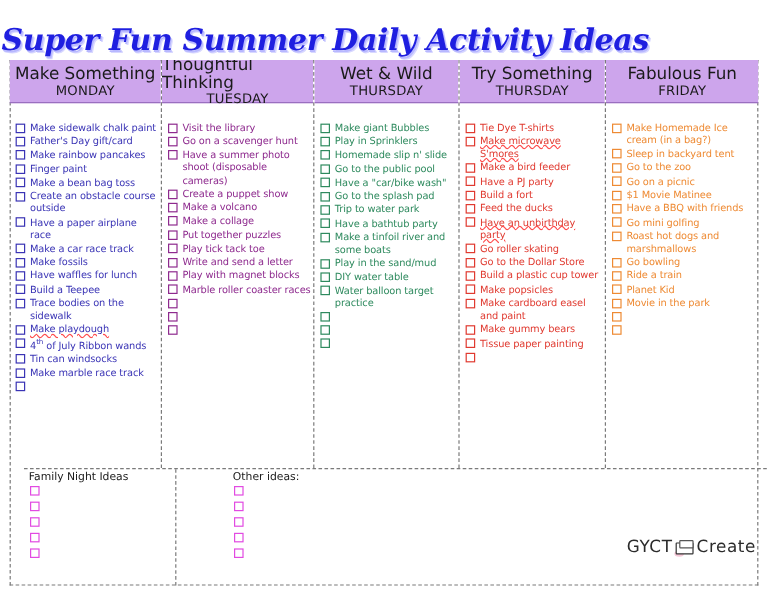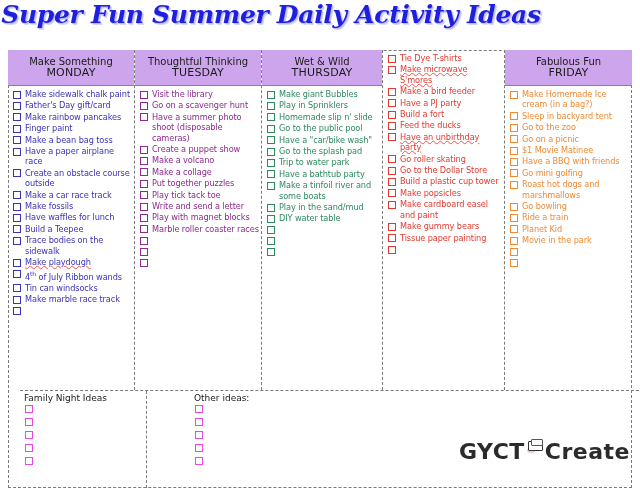--- a/index.html
+++ b/index.html
@@ -13,21 +13,21 @@
     overflow: hidden;
     font-family: "Liberation Sans", sans-serif;
     position: relative;
   }
 
   
   .title-wrap {
     width: 542px;
     height: 48px;
     display: flex;
-    align-items: flex-start;
+    align-items: flex-end;
     justify-content: center;
   }
   .title {
     font-family: "DejaVu Serif", serif;
     font-weight: bold;
     font-style: italic;
     font-size: 25px;
     letter-spacing: -0.3px;
     color: #1f1fe0;
     text-shadow: 1px 1px 0 #b8b8ff, 2px 2px 0 #d8d8ff;
@@ -71,32 +71,32 @@
     border-bottom: 1px solid #9a6fc0;
     display: flex;
     flex-direction: column;
     align-items: center;
     justify-content: center;
     line-height: 1.08;
     padding-top: 1px;
   }
   .col-head .l1 {
     font-family: "DejaVu Sans", sans-serif;
-    font-size: 10px;
+    font-size: 14px;
     color: #1a1a1a;
   }
   .col-head .l2 {
     font-family: "DejaVu Sans", sans-serif;
     font-size: 11px;
     color: #1a1a1a;
     letter-spacing: 0.2px;
   }
 
   .col-body {
-    padding: 3px 2px 0 4px;
+    padding: 15px 2px 0 4px;
   }
 
   ul.items {
     list-style: none;
     margin: 0;
     padding: 0;
   }
   ul.items li {
     display: flex;
     align-items: flex-start;
@@ -162,26 +162,25 @@
     margin-bottom: 5px;
     box-sizing: content-box;
   }
 
   
   .logo {
     position: absolute;
     right: 14px;
     bottom: 24px;
     display: flex;
-    align-items: flex-start;
+    align-items: center;
     font-family: "DejaVu Sans", sans-serif;
-    font-size: 22px;
+    font-size: 14px;
     color: #2b2b2b;
     letter-spacing: 0.5px;
-    font-weight: bold;
   }
   .logo .mark {
     display: inline-block;
     width: 16px;
     height: 13px;
     margin: 0 2px;
     position: relative;
   }
   .logo .mark .m1 {
     position: absolute; left: 1px; top: 2px; width: 13px; height: 8px;
@@ -229,25 +228,25 @@
         <li>
             <span class="cb"></span>
             <span class="txt">Finger paint</span>
           </li>
         <li>
             <span class="cb"></span>
             <span class="txt">Make a bean bag toss</span>
           </li>
         <li>
             <span class="cb"></span>
+            <span class="txt">Create an obstacle course outside</span>
+          </li>
+        <li>
+            <span class="cb"></span>
             <span class="txt">Have a paper airplane race</span>
-          </li>
-        <li>
-            <span class="cb"></span>
-            <span class="txt">Create an obstacle course outside</span>
           </li>
         <li>
             <span class="cb"></span>
             <span class="txt">Make a car race track</span>
           </li>
         <li>
             <span class="cb"></span>
             <span class="txt">Make fossils</span>
           </li>
         <li>
@@ -397,37 +396,45 @@
             <span class="txt">Make a tinfoil river and some boats</span>
           </li>
         <li>
             <span class="cb"></span>
             <span class="txt">Play in the sand/mud</span>
           </li>
         <li>
             <span class="cb"></span>
             <span class="txt">DIY water table</span>
           </li>
+        <li>
+            <span class="cb"></span>
+            <span class="txt">Water balloon target practice</span>
+          </li>
         <li class="blank">
             <span class="cb"></span>
             <span class="txt"></span>
           </li>
         <li class="blank">
             <span class="cb"></span>
             <span class="txt"></span>
           </li>
         <li class="blank">
             <span class="cb"></span>
             <span class="txt"></span>
           </li>
       </ul>
     </div>
   </div>
 
   <div class="col c-thu">
+    <div class="col-head">
+      <span class="l1">Try Something</span>
+      <span class="l2">THURSDAY</span>
+    </div>
     <div class="col-body">
       <ul class="items">
         <li>
             <span class="cb"></span>
             <span class="txt">Tie Dye T-shirts</span>
           </li>
         <li>
             <span class="cb"></span>
             <span class="txt spell">Make microwave S'mores</span>
           </li>

